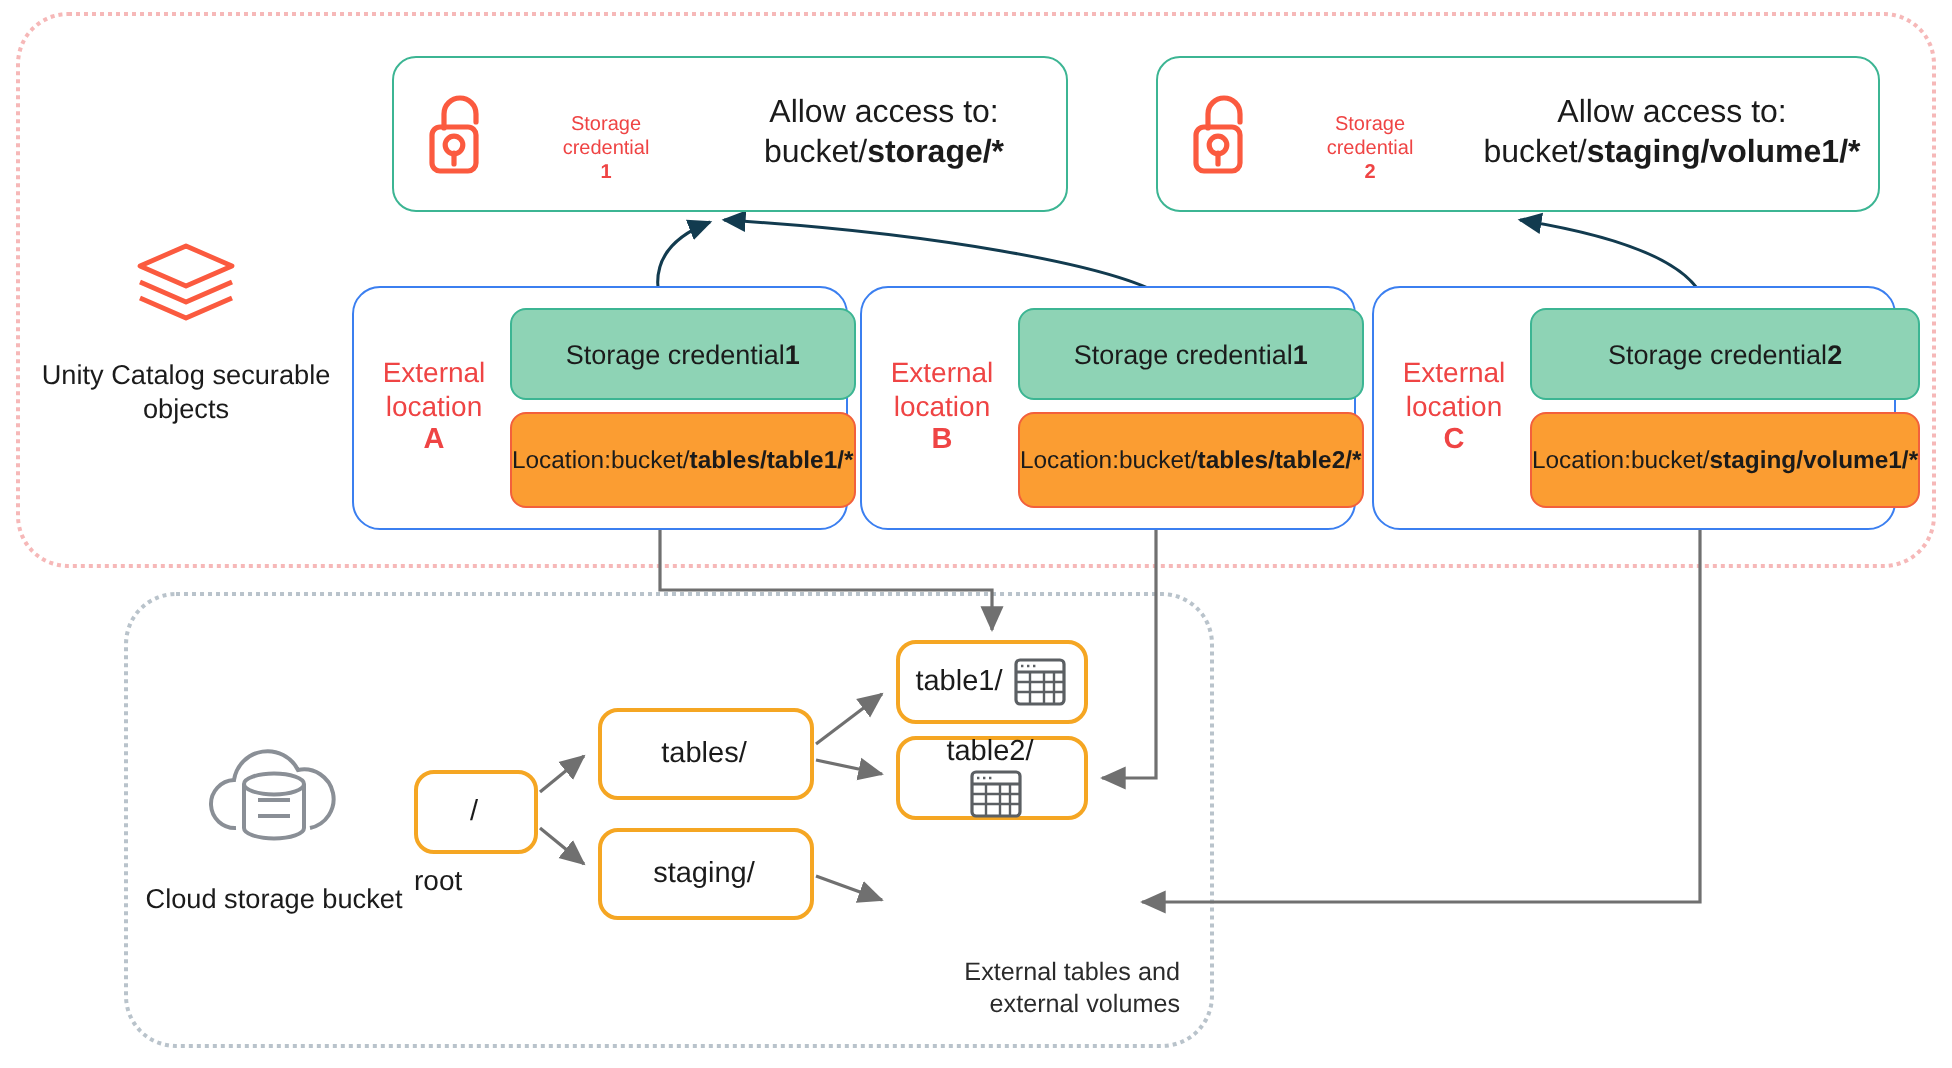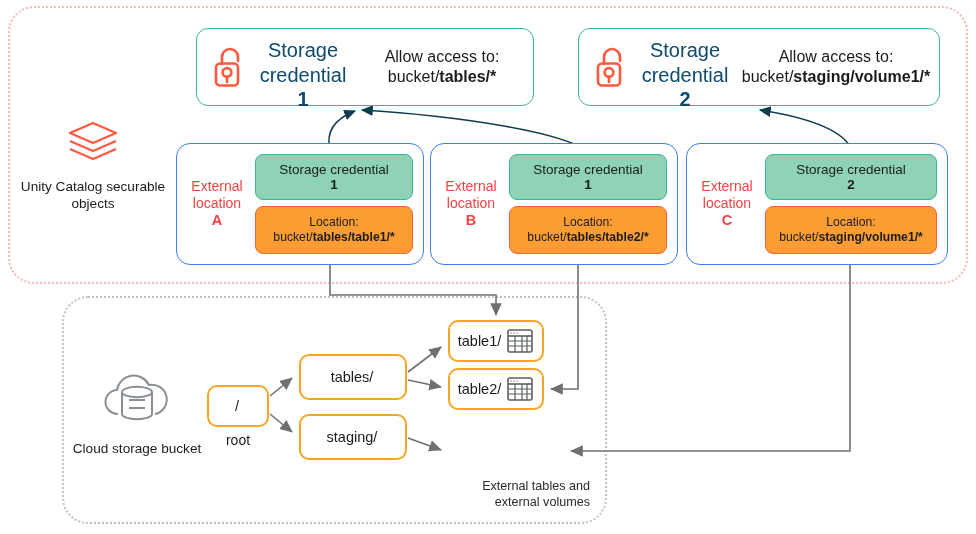--- a/index.html
+++ b/index.html
@@ -18,67 +18,67 @@
   #wires{position:absolute;left:0;top:0;width:976px;height:534px;pointer-events:none;}
 
   
   .cred-card{position:absolute;box-sizing:border-box;
     border:1.6px solid #3cb593;border-radius:12px;background:#ffffff;
     display:flex;align-items:center;}
   #cred1{left:196px;top:28px;width:338px;height:78px;}
   #cred2{left:578px;top:28px;width:362px;height:78px;}
 
   .lock-ico{flex:0 0 auto;margin-left:14px;margin-right:6px;line-height:0;}
-  .cred-name{flex:0 0 auto;width:96px;text-align:center;font-size:20px;line-height:1.22;color:#0c4a6e;margin-top:16px;}
+  .cred-name{flex:0 0 auto;width:96px;text-align:center;font-size:10px;line-height:1.22;color:#ef4444;margin-top:16px;}
   .cred-name b{display:block;font-weight:700;}
   .cred-allow{flex:1 1 auto;text-align:center;font-size:16px;line-height:1.25;padding:0 8px;color:#1b1b1b;}
   .cred-allow .l2 b{font-weight:700;}
 
   
   .ext-card{position:absolute;box-sizing:border-box;
     border:1.8px solid #3b7ff0;border-radius:14px;background:#ffffff;
     display:flex;align-items:center;}
   #extA{left:176px;top:143px;width:248px;height:122px;}
   #extB{left:430px;top:143px;width:248px;height:122px;}
   #extC{left:686px;top:143px;width:262px;height:122px;}
 
   .ext-label{flex:0 0 auto;width:72px;text-align:center;font-size:14px;line-height:1.22;margin-left:4px;color:#ef4444;}
   .ext-label b{display:block;font-weight:700;font-size:14.5px;}
   .ext-stack{flex:1 1 auto;display:flex;flex-direction:column;gap:6px;padding:8px 10px 8px 2px;}
 
   .chip-green{background:#8ed3b5;border:1.4px solid #3cb593;border-radius:8px;
     height:44px;display:flex;align-items:center;justify-content:center;
-    font-size:13.5px;color:#1b1b1b;flex-direction:column;}
+    font-size:13.5px;color:#1b1b1b;}
   .chip-green b{font-weight:700;}
   .chip-orange{background:#fb9d32;border:1.6px solid #f2603c;border-radius:8px;
-    height:46px;display:flex;flex-direction:column;align-items:center;justify-content:center;
+    height:46px;display:flex;align-items:center;justify-content:center;
     font-size:12.2px;line-height:1.2;color:#1b1b1b;text-align:center;}
   .chip-orange .p2 b{font-weight:700;}
 
   
   .legend{position:absolute;text-align:center;width:150px;}
   #legend-uc{left:18px;top:118px;}
   #legend-cloud{left:62px;top:368px;}
   .legend-txt{font-size:13.6px;line-height:1.28;color:#1b1b1b;margin-top:6px;}
 
   
   .node{position:absolute;box-sizing:border-box;
     border:2px solid #f5a623;border-radius:10px;background:#ffffff;
     display:flex;align-items:center;justify-content:center;
     font-size:14.5px;color:#1b1b1b;}
   #n-root{left:207px;top:385px;width:62px;height:42px;}
   #n-tables{left:299px;top:354px;width:108px;height:46px;}
   #n-staging{left:299px;top:414px;width:108px;height:46px;}
   #n-table1{left:448px;top:320px;width:96px;height:42px;}
-  #n-table2{left:448px;top:368px;width:96px;height:42px;}
+  #n-table2{left:448px;top:368px;width:96px;height:42px;flex-direction:column;}
   #n-vol1{left:448px;top:430px;width:116px;height:42px;}
   .node .lbl{margin-right:2px;}
   .node .ico{line-height:0;display:inline-block;margin-left:3px;}
 
-  .root-caption{position:absolute;left:207px;top:432px;width:62px;text-align:center;
+  .root-caption{position:absolute;left:207px;top:432px;width:62px;
     font-size:14px;color:#1b1b1b;}
   .tree-caption{position:absolute;left:424px;top:478px;width:166px;text-align:right;
     font-size:12.6px;line-height:1.3;color:#2b2b2b;}
 </style>
 </head>
 <body>
 
 <div id="canvas">
 
   <div id="uc-region" class="region"></div>
@@ -122,21 +122,21 @@
         <path d="M16 32.5 v5.5" fill="none" stroke="#fb5a3f" stroke-width="2.6" stroke-linecap="round"></path>
       </svg>
     </span>
     <span class="cred-name">
       <span>Storage</span><br>
       <span>credential</span>
       <b>1</b>
     </span>
     <span class="cred-allow">
       <span>Allow access to:</span><br>
-      <span class="l2"><span>bucket/</span><b>tables/*</b></span>
+      <span class="l2"><span>bucket/</span><b>storage/*</b></span>
     </span>
   </div>
 
   <div id="cred2" class="cred-card">
     <span class="lock-ico">
       <svg width="38" height="46" viewBox="0 0 38 46">
         <path d="M11 20 V13 a8 8 0 0 1 16 0 v4" fill="none" stroke="#fb5a3f" stroke-width="2.6" stroke-linecap="round"></path>
         <rect x="5" y="19.5" width="22" height="22" rx="4" fill="none" stroke="#fb5a3f" stroke-width="2.6"></rect>
         <circle cx="16" cy="28.5" r="4.4" fill="none" stroke="#fb5a3f" stroke-width="2.6"></circle>
         <path d="M16 32.5 v5.5" fill="none" stroke="#fb5a3f" stroke-width="2.6" stroke-linecap="round"></path>

